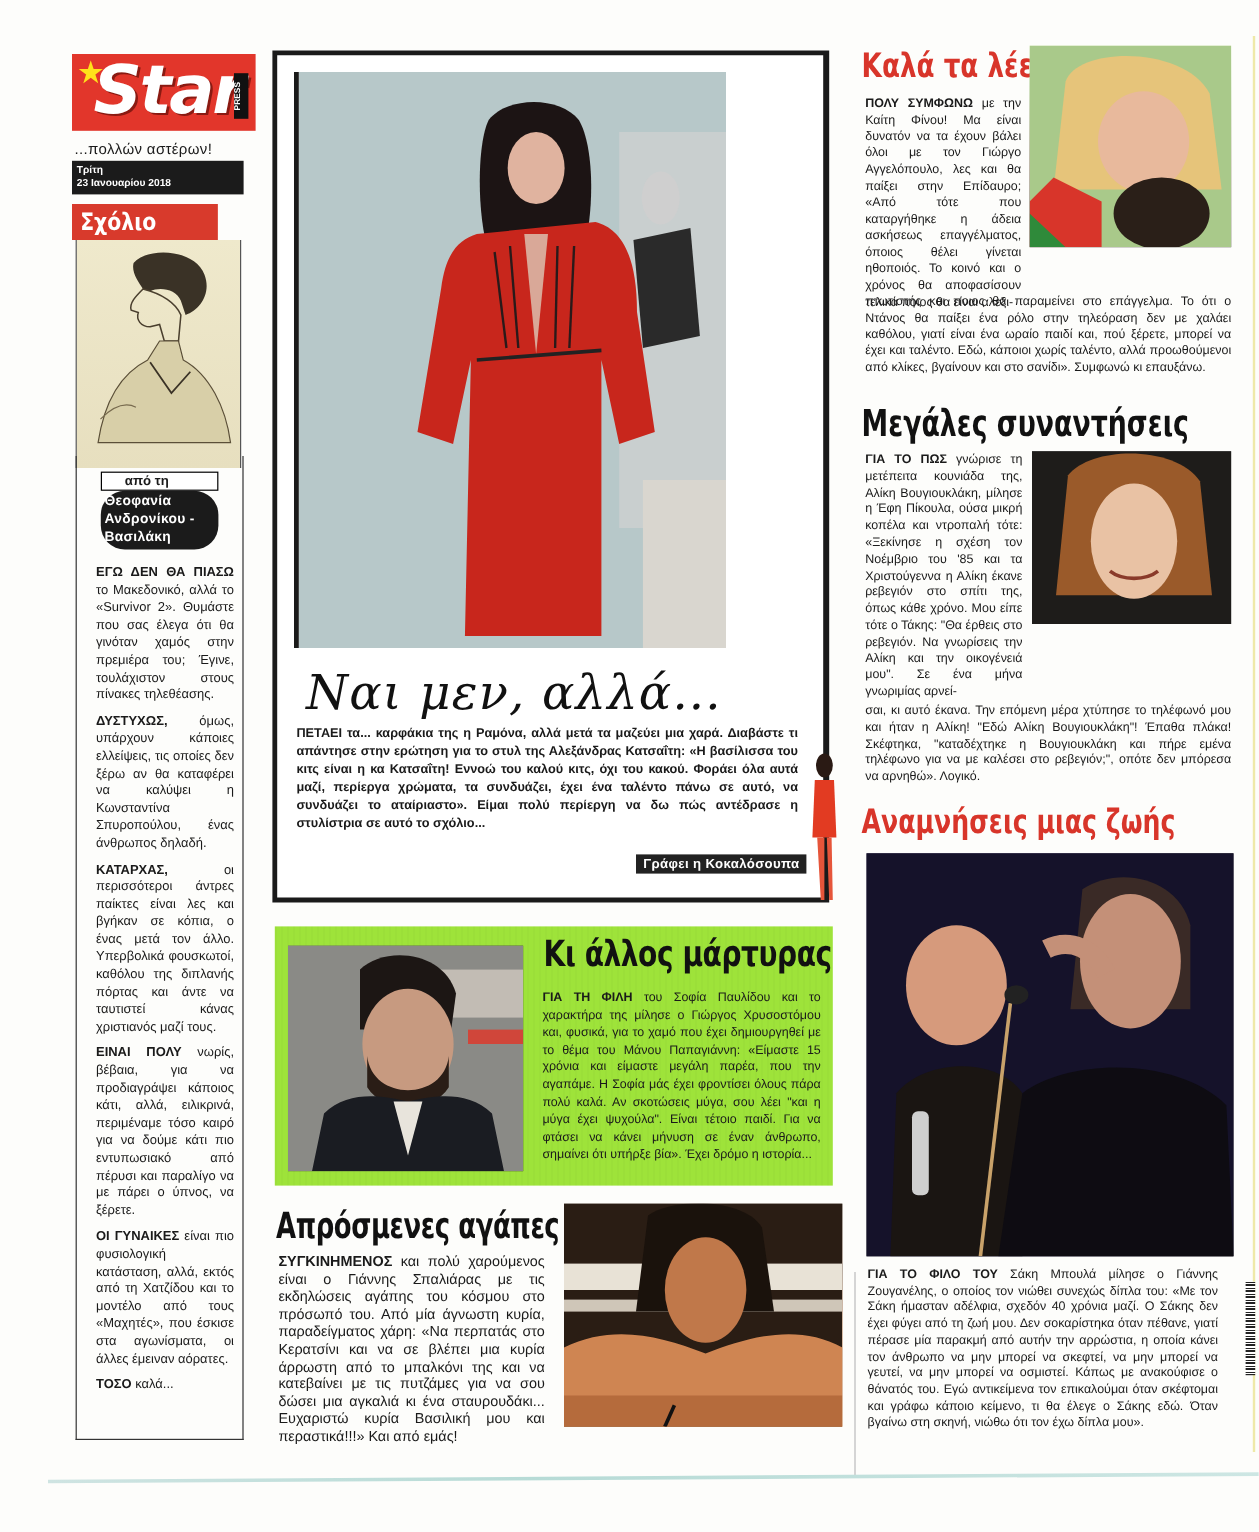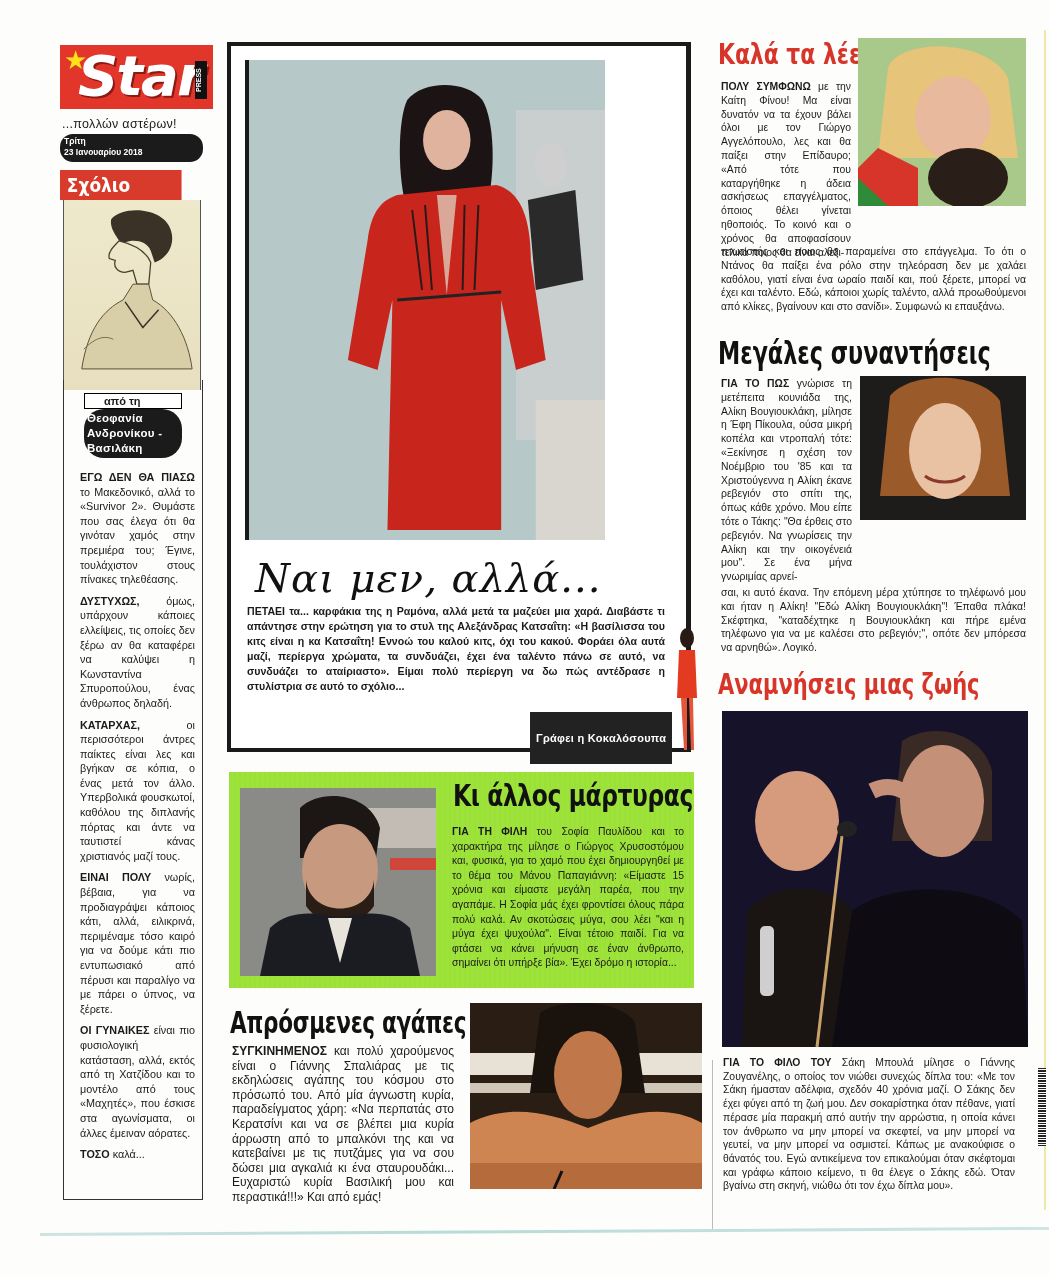--- a/index.html
+++ b/index.html
@@ -6,39 +6,39 @@
   html, body { width: 1049px; height: 1277px; background: #fdfdfb; overflow: hidden; }
   body { position: relative; font-family: "Liberation Sans", "DejaVu Sans", sans-serif; color: #1a1a1a; }
   .abs { position: absolute; }
 
   
   .logo { left: 60px; top: 45px; width: 153px; height: 64px; background: #e2362b; overflow: hidden; }
   .logo .word { position: absolute; left: 18px; top: -2px; font-family: "DejaVu Sans", sans-serif; font-weight: 900; font-style: italic; font-size: 56px; color: #fff; letter-spacing: -2px; text-shadow: 2px 2px 0 #8a1a12; }
   .logo .star { position: absolute; left: 4px; top: 2px; font-size: 26px; color: #ffe11a; line-height: 1; }
   .logo .press { position: absolute; right: 6px; top: 16px; width: 12px; height: 38px; background: #111; color: #fff; font-size: 7px; font-weight: 700; writing-mode: vertical-rl; transform: rotate(180deg); text-align: center; }
   .tagline { left: 62px; top: 117px; font-size: 12.5px; font-weight: 400; letter-spacing: 0.3px; }
-  .datebox { left: 60px; top: 134px; width: 143px; height: 28px; background: #1b1b1b; color: #fff; font-size: 8.5px; font-weight: 700; padding: 2px 4px; line-height: 11px; border-radius: 13px; }
+  .datebox { left: 60px; top: 134px; width: 143px; height: 28px; background: #1b1b1b; color: #fff; font-size: 8.5px; font-weight: 700; padding: 2px 4px; line-height: 11px; }
   .sxolio-head { left: 60px; top: 170px; width: 143px; height: 30px; background: #d83a2c; color: #fff; font-family: "DejaVu Sans", sans-serif; font-weight: 800; font-size: 20px; padding-left: 8px; line-height: 30px; transform: scaleX(0.85); transform-origin: left; }
   .sketch { left: 63px; top: 200px; width: 138px; height: 190px; background: linear-gradient(180deg,#efe9cc,#e7dfbf); border-left: 1px solid #555; border-right: 1px solid #555; overflow: hidden; }
   .sketch svg { width: 100%; height: 100%; }
   .byline { left: 84px; top: 393px; width: 98px; }
   .byline .pre { background: #fff; border: 1px solid #000; font-size: 11px; font-weight: 700; padding: 0 19px; line-height: 14px; }
   .byline .name { background: #1b1b1b; color: #fff; font-size: 11.5px; font-weight: 700; padding: 2px 3px; line-height: 15px; letter-spacing: 0.3px; border-radius: 20px; }
   .leftcol-frame { left: 63px; top: 380px; width: 140px; height: 820px; border-left: 1px solid #333; border-right: 1px solid #333; border-bottom: 1px solid #333; }
   .leftcol-text { left: 80px; top: 470px; width: 115px; font-size: 10.8px; line-height: 14.6px; text-align: justify; }
   .leftcol-text p { margin-bottom: 7px; }
   .leftcol-text b { font-weight: 800; }
 
   
   .feature { left: 227px; top: 42px; width: 464px; height: 710px; border: 4px solid #1a1a1a; border-right-width: 5px; background: #fff; }
   .photo-main { left: 245px; top: 60px; width: 360px; height: 480px; background: linear-gradient(180deg,#b9cacb 0%, #a9bdbe 50%, #b8c6c6 100%); overflow: hidden; border-left: 4px solid #1a1a1a; }
   .photo-main svg { width: 100%; height: 100%; }
   .script-title { left: 255px; top: 555px; font-family: "DejaVu Serif", serif; font-style: italic; font-size: 40px; color: #111; letter-spacing: 1px; }
   .feature-text { left: 247px; top: 604px; width: 418px; font-size: 10.6px; line-height: 15px; font-weight: 700; text-align: justify; }
-  .feature-credit { left: 530px; top: 712px; background: #222; color: #fff; font-size: 11px; font-weight: 700; padding: 20px 6px; letter-spacing: 0.3px; }
+  .feature-credit { left: 530px; top: 712px; background: #222; color: #fff; font-size: 11px; font-weight: 700; padding: 2px 6px; letter-spacing: 0.3px; }
   .mini-fig { left: 671px; top: 620px; width: 30px; height: 135px; }
 
   
   .greenbox { left: 229px; top: 772px; width: 465px; height: 216px; background: #9ee33a; background-image: repeating-linear-gradient(90deg, rgba(0,0,0,0.02) 0 2px, transparent 2px 5px); }
   .photo-man { left: 240px; top: 788px; width: 196px; height: 188px; background: linear-gradient(135deg,#6b6b6b,#2a2a2a); overflow: hidden; }
   .photo-man svg { width: 100%; height: 100%; }
   .green-title { left: 453px; top: 778px; font-family: "DejaVu Sans", sans-serif; font-size: 30px; font-weight: 900; color: #111; transform: scaleX(0.78); transform-origin: left; white-space: nowrap; letter-spacing: -0.5px; }
   .green-text { left: 452px; top: 825px; width: 232px; font-size: 10.4px; line-height: 14.6px; text-align: justify; color: #1a1a1a; }
 
   

